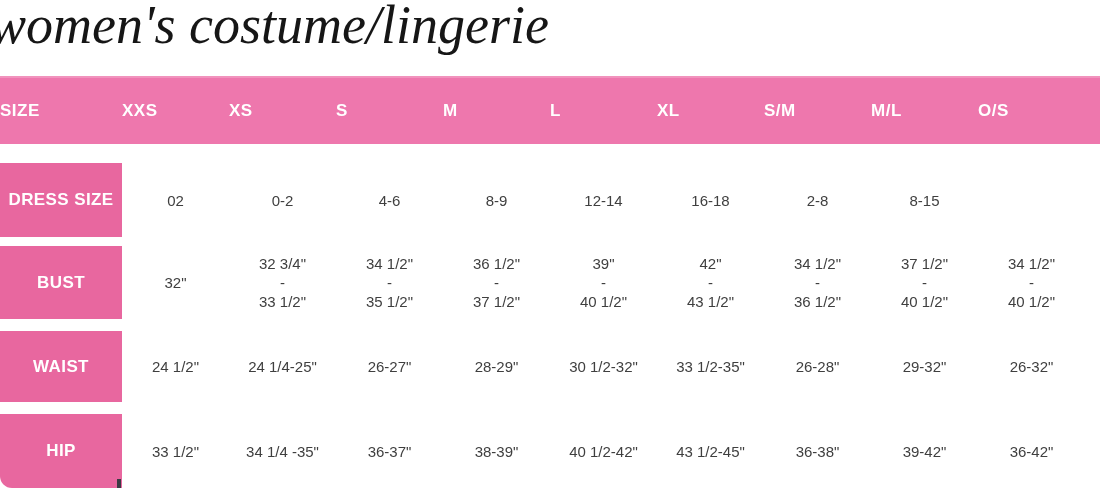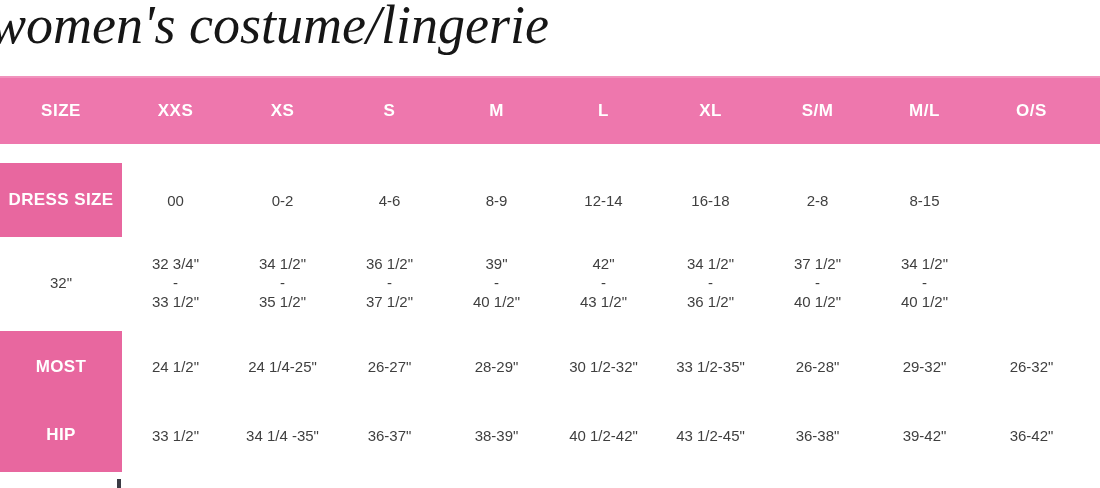--- a/index.html
+++ b/index.html
@@ -35,36 +35,36 @@
     border-top: 2px solid var(--header-pink-light, #f193bd);
   }
   .grid {
     display: grid;
     grid-template-columns: 122px repeat(9, 1fr);
     width: 1085px;
     height: 100%;
     align-items: center;
   }
   .hcell {
-    text-align: center;
+    text-align: left;
     color: #ffffff;
     font-weight: bold;
     font-size: 17px;
     letter-spacing: 0.5px;
   }
   .body-row {
     position: absolute;
     left: 0;
     width: 1085px;
   }
   .body-row .grid { height: 100%; }
   .row-dress { top: 163px; height: 74px; }
   .row-bust  { top: 246px; height: 73px; }
   .row-waist { top: 331px; height: 71px; }
-  .row-hip   { top: 398px; height: 74px; }
+  .row-hip   { top: 414px; height: 74px; }
   .label-cell {
     background: var(--label-pink, #e8679f);
     height: 100%;
     display: flex;
     align-items: center;
     justify-content: center;
     color: #ffffff;
     font-weight: bold;
     font-size: 17px;
     letter-spacing: 0.4px;
@@ -104,33 +104,34 @@
       <div class="hcell">XL</div>
       <div class="hcell">S/M</div>
       <div class="hcell">M/L</div>
       <div class="hcell">O/S</div>
     </div>
   </div>
 
   <div class="body-row row-dress">
     <div class="grid">
       <div class="label-cell">DRESS SIZE</div>
-      <div class="cell">00</div>
+      <div class="cell">02</div>
       <div class="cell">0-2</div>
       <div class="cell">4-6</div>
       <div class="cell">8-9</div>
       <div class="cell">12-14</div>
       <div class="cell">16-18</div>
       <div class="cell">2-8</div>
       <div class="cell">8-15</div>
     </div>
   </div>
 
   <div class="body-row row-bust">
     <div class="grid">
+      <div class="label-cell">BUST</div>
       <div class="cell">32"</div>
       <div class="cell">32 3/4"
 -
 33 1/2"</div>
       <div class="cell">34 1/2"
 -
 35 1/2"</div>
       <div class="cell">36 1/2"
 -
 37 1/2"</div>
@@ -147,21 +148,21 @@
 -
 40 1/2"</div>
       <div class="cell">34 1/2"
 -
 40 1/2"</div>
     </div>
   </div>
 
   <div class="body-row row-waist">
     <div class="grid">
-      <div class="label-cell">MOST</div>
+      <div class="label-cell">WAIST</div>
       <div class="cell">24 1/2"</div>
       <div class="cell">24 1/4-25"</div>
       <div class="cell">26-27"</div>
       <div class="cell">28-29"</div>
       <div class="cell">30 1/2-32"</div>
       <div class="cell">33 1/2-35"</div>
       <div class="cell">26-28"</div>
       <div class="cell">29-32"</div>
       <div class="cell">26-32"</div>
     </div>

